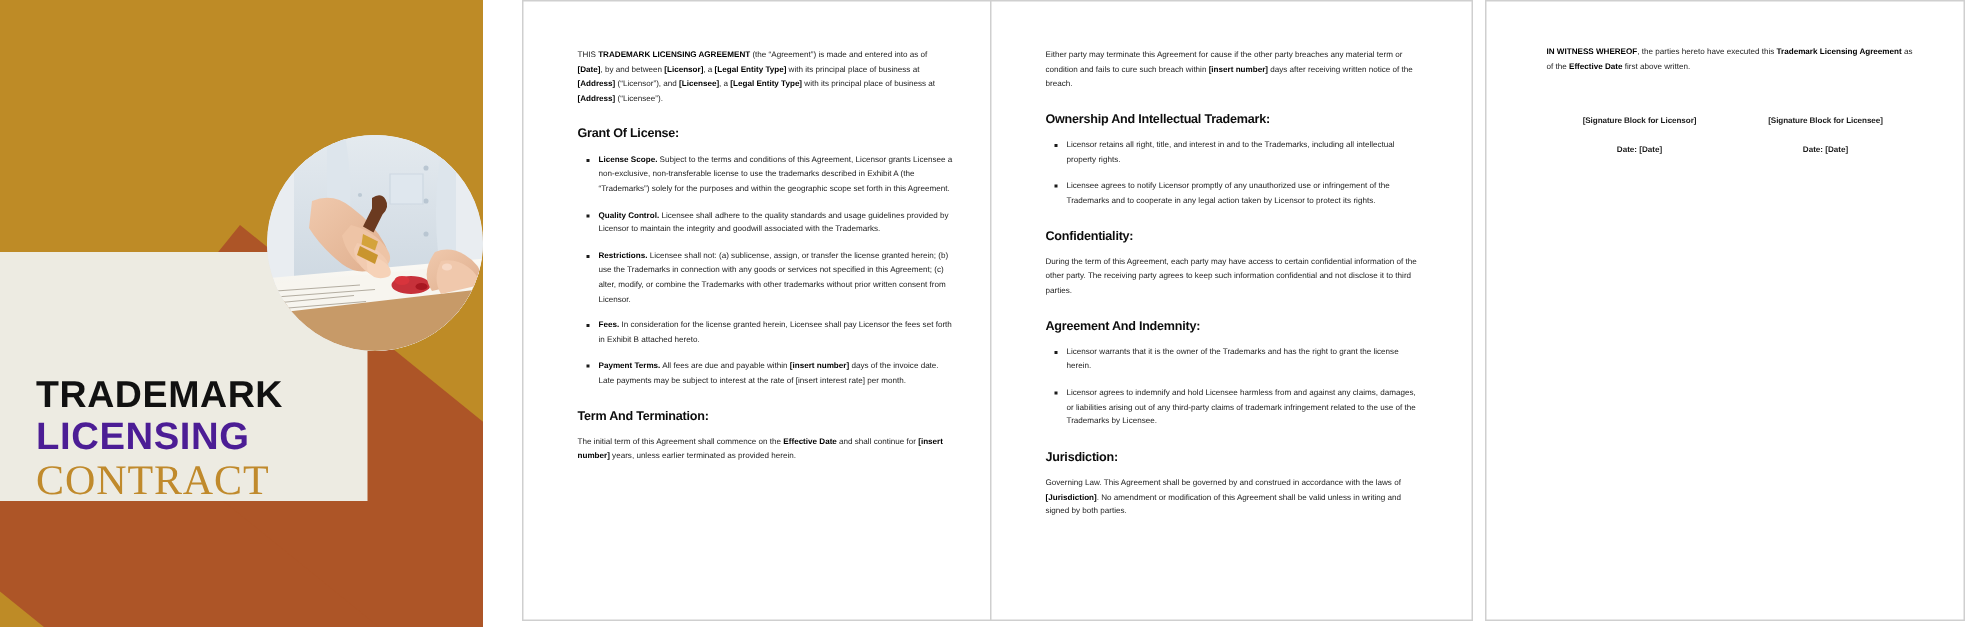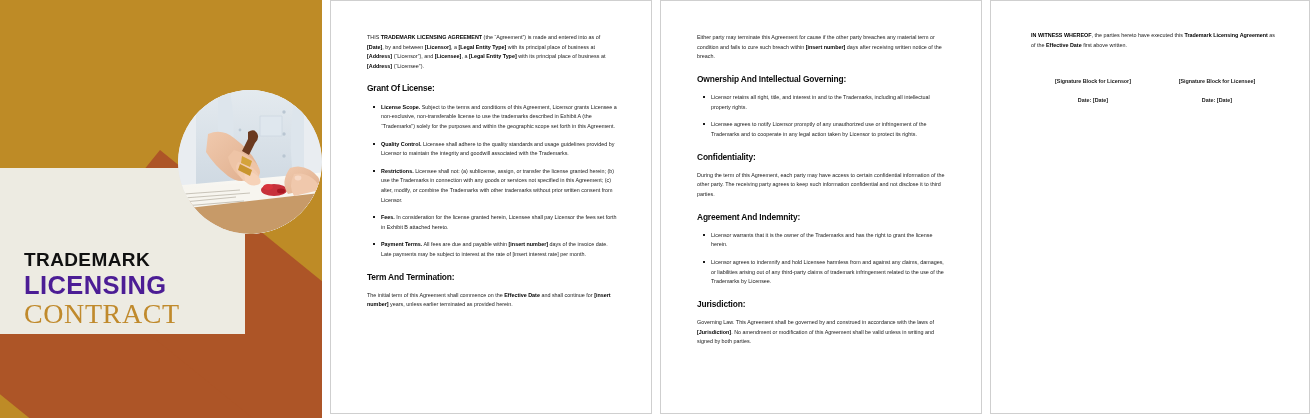--- a/index.html
+++ b/index.html
@@ -65,21 +65,21 @@
   }
   .cover-photo svg{display:block;}
   .cover-title{
     position:absolute;
     left:24px;top:250px;
     width:220px;
   }
   .t1{
     font-family:"Liberation Sans", sans-serif;
     font-weight:bold;
-    font-size:19px;
+    font-size:25px;
     letter-spacing:0.4px;
     color:#111111;
     line-height:1.04;
     margin:0;
   }
   .t2{
     font-family:"Liberation Sans", sans-serif;
     font-weight:bold;
     font-size:25.5px;
     letter-spacing:0.4px;
@@ -91,21 +91,21 @@
     font-family:"Liberation Serif", serif;
     font-weight:normal;
     font-size:28px;
     letter-spacing:0.6px;
     color:#C08A2C;
     line-height:1.05;
     margin:1px 0 0 0;
   }
 
   
-  .p2{left:330px;width:322px;height:414px;}
+  .p2{left:348px;width:322px;height:414px;}
   .p3{left:660px;width:322px;height:414px;}
   .p4{left:990px;width:320px;height:414px;}
 
   .body{
     position:absolute;
     left:36px;right:34px;top:32px;
   }
   .p4 .body{left:40px;right:30px;top:30px;}
 
   p.para{
@@ -266,21 +266,21 @@
       <p class="para"><span>The initial term of this Agreement shall commence on the </span><b>Effective Date</b><span> and shall continue for </span><b>[insert number]</b><span> years, unless earlier terminated as provided herein.</span></p>
 
     </div>
   </div>
 
   <div class="page p3">
     <div class="body">
 
       <p class="para"><span>Either party may terminate this Agreement for cause if the other party breaches any material term or condition and fails to cure such breach within </span><b>[insert number]</b><span> days after receiving written notice of the breach.</span></p>
 
-      <h2 class="head">Ownership And Intellectual Governing:</h2>
+      <h2 class="head">Ownership And Intellectual Trademark:</h2>
 
       <ul class="bul">
         <li>Licensor retains all right, title, and interest in and to the Trademarks, including all intellectual property rights.</li>
         <li>Licensee agrees to notify Licensor promptly of any unauthorized use or infringement of the Trademarks and to cooperate in any legal action taken by Licensor to protect its rights.</li>
       </ul>
 
       <h2 class="head">Confidentiality:</h2>
 
       <p class="para">During the term of this Agreement, each party may have access to certain confidential information of the other party. The receiving party agrees to keep such information confidential and not disclose it to third parties.</p>
 

